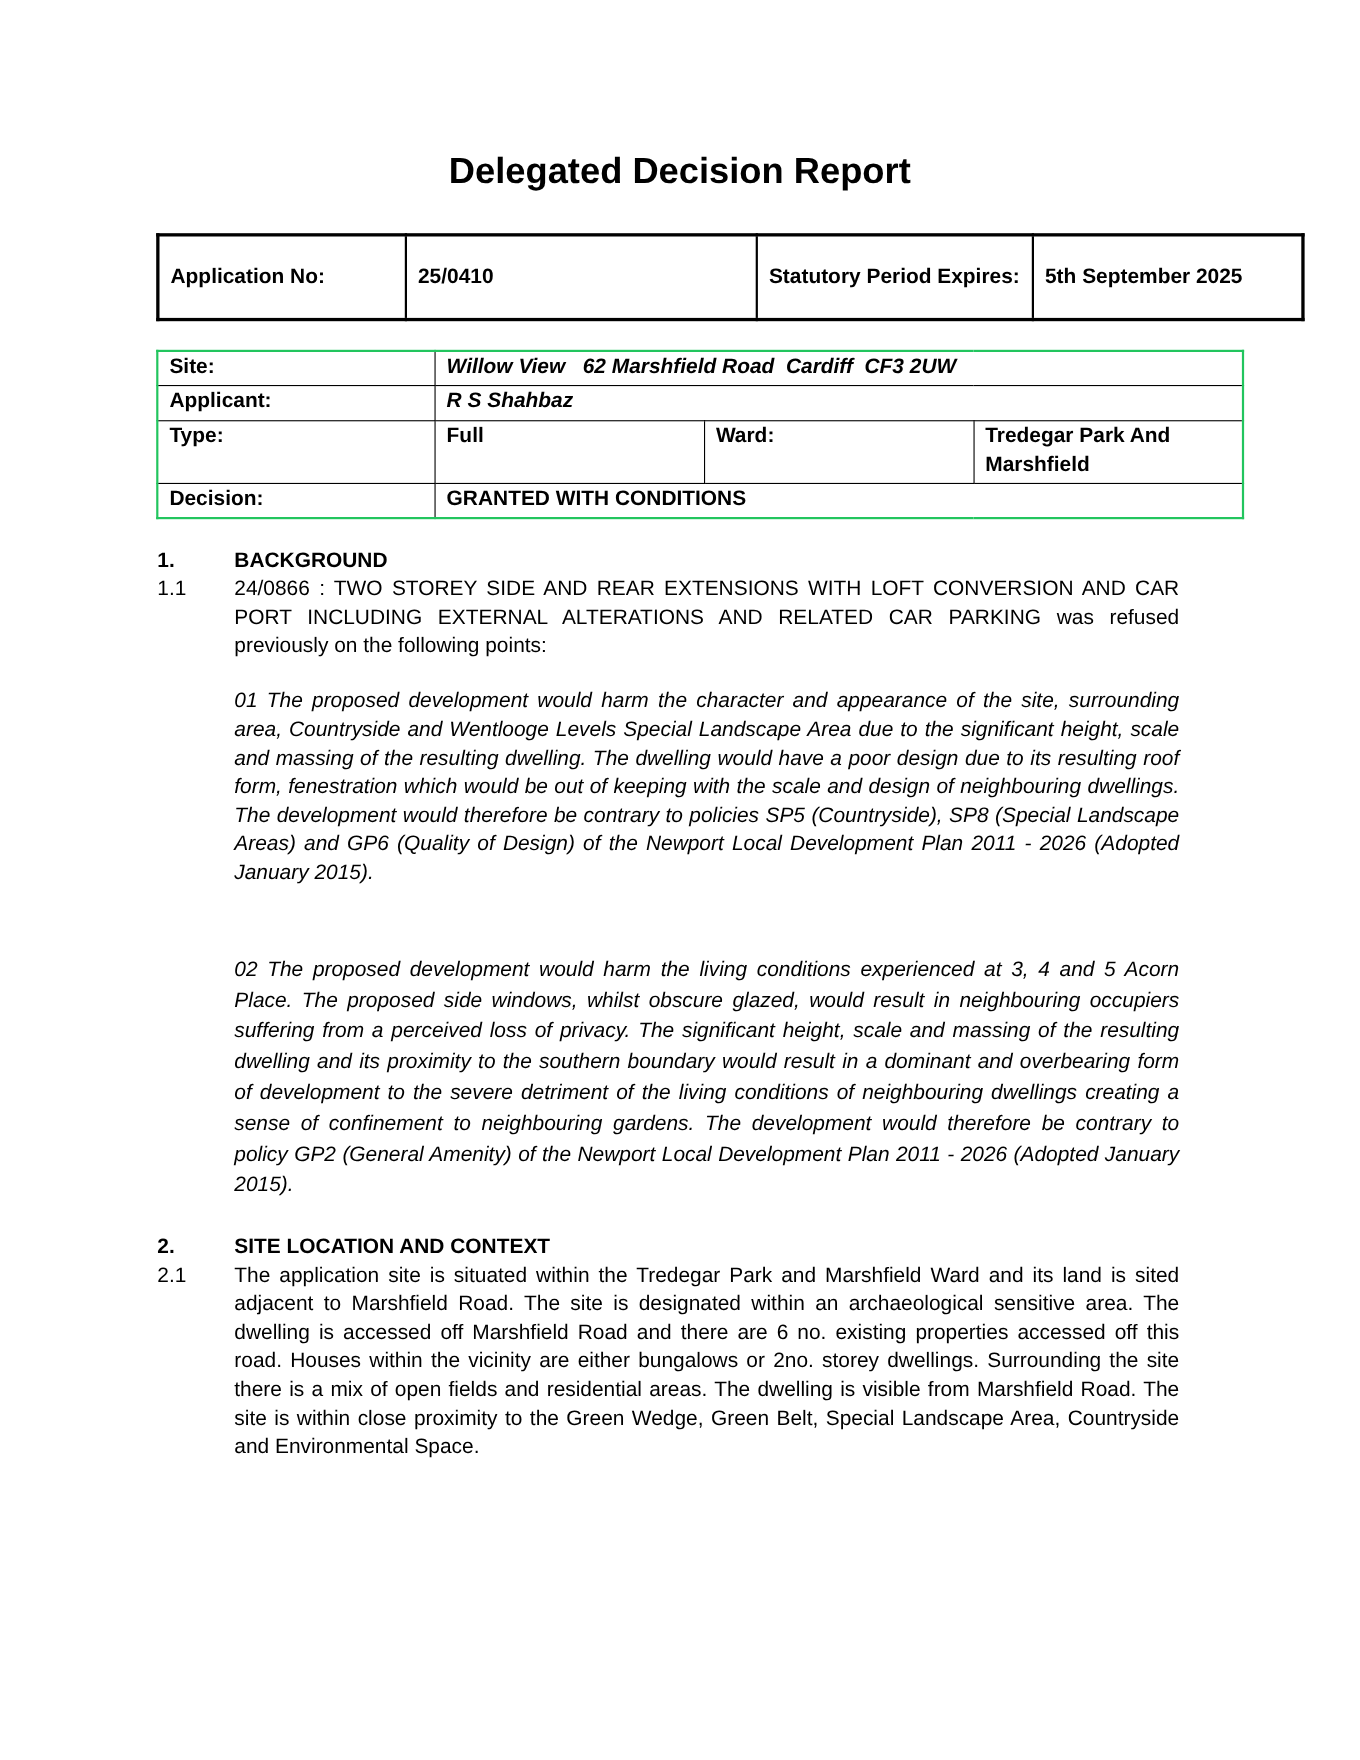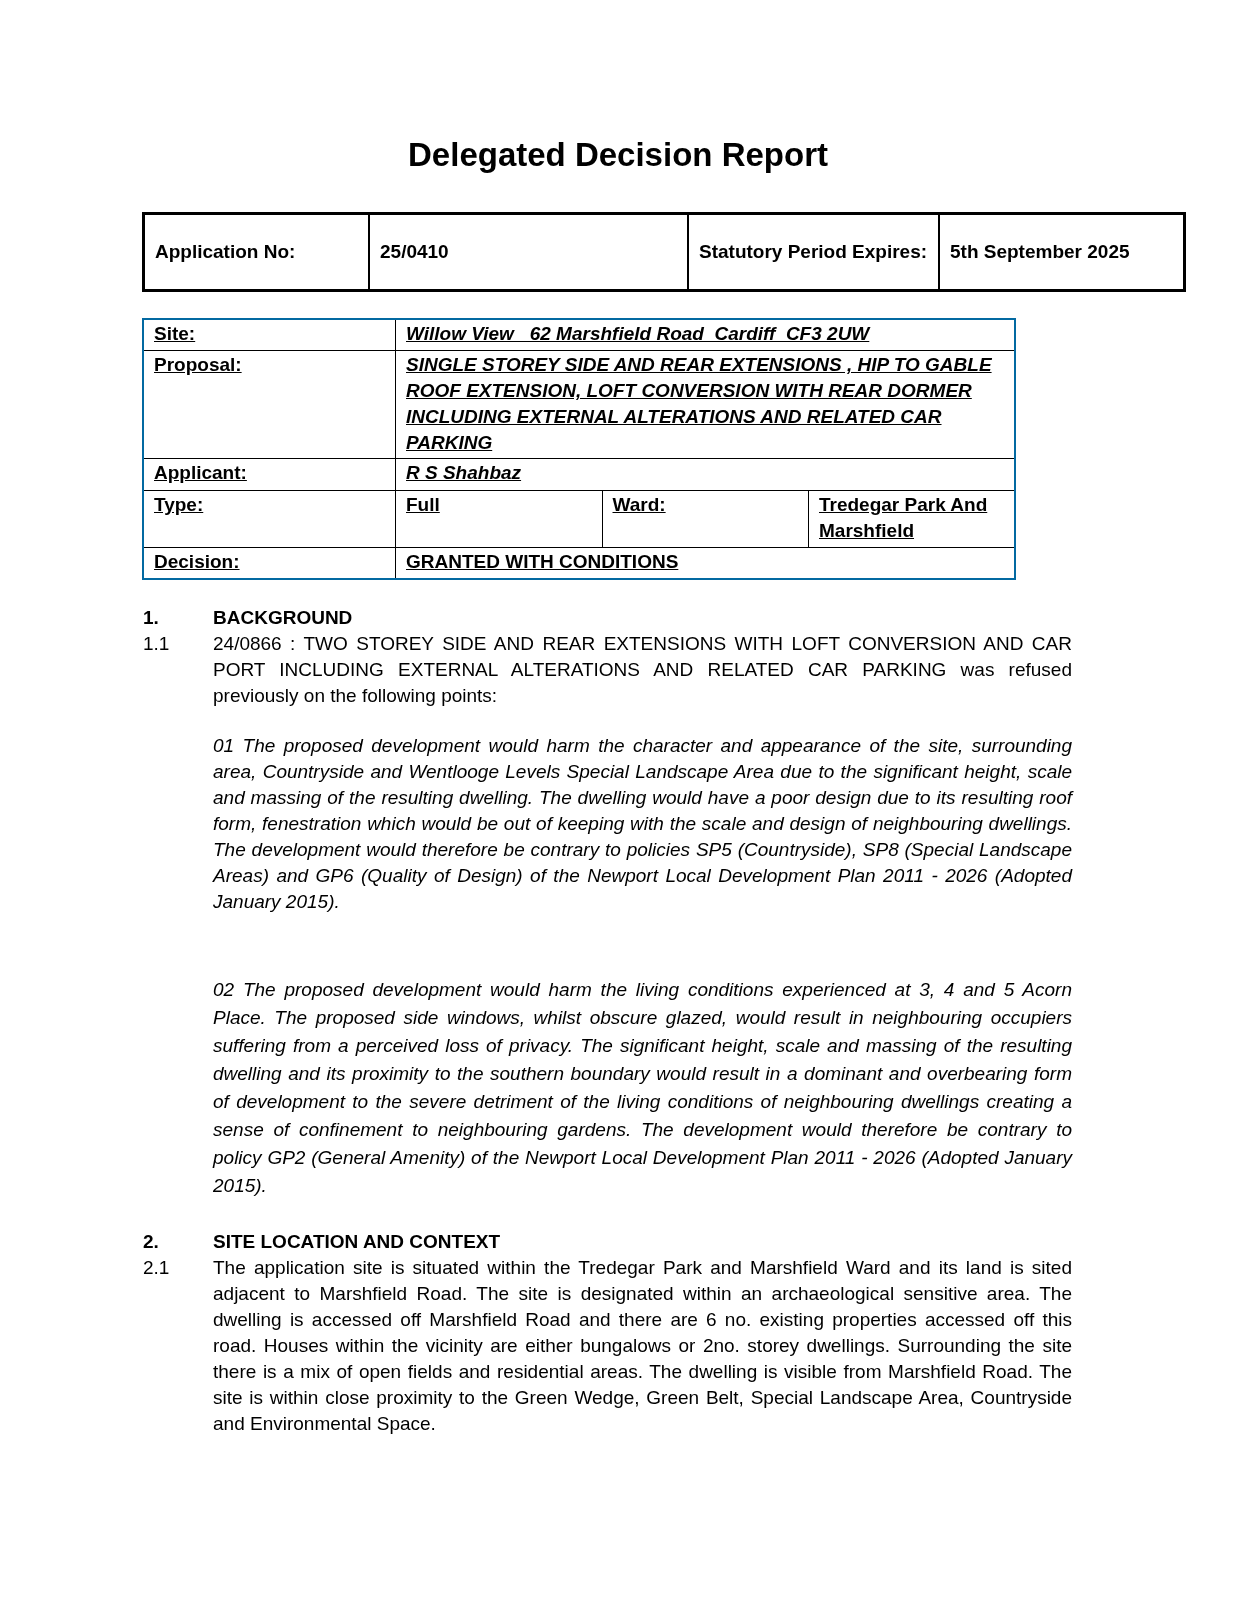--- a/index.html
+++ b/index.html
@@ -31,21 +31,21 @@
     font-size: 19px;
     font-weight: bold;
     line-height: 26px;
   }
   .info-c1 { width: 205px; }
   .info-c2 { width: 299px; }
   .info-c3 { width: 231px; }
   .info-c4 { width: 225px; }
 
   
-  .details-table { margin: 26px 0 0 142px; width: 874px; border: 2px solid #0369a1; text-decoration: underline; }
+  .details-table { margin: 26px 0 0 142px; width: 989px; border: 2px solid #22c55e; }
   .details-table td {
     border: 1.5px solid #000;
     vertical-align: top;
     padding: 1px 8px 2px 10px;
     font-size: 19px;
     font-weight: bold;
     line-height: 26px;
   }
   .det-c1 { width: 233px; }
   .det-c2 { width: 297px; }
@@ -99,24 +99,20 @@
     </tr>
   </tbody>
     </table>
 
   <table class="details-table">
     <tbody>
         <tr class="row-site">
       <td class="det-c1">Site:</td>
       <td class="italic-val pre" colspan="3">Willow View   62 Marshfield Road  Cardiff  CF3 2UW</td>
     </tr>
-    <tr class="row-proposal">
-      <td class="det-c1">Proposal:</td>
-      <td class="italic-val" colspan="3">SINGLE STOREY SIDE AND REAR EXTENSIONS , HIP TO GABLE ROOF EXTENSION, LOFT CONVERSION WITH REAR DORMER INCLUDING EXTERNAL ALTERATIONS AND RELATED CAR PARKING</td>
-    </tr>
     <tr class="row-applicant">
       <td class="det-c1">Applicant:</td>
       <td class="italic-val" colspan="3">R S Shahbaz</td>
     </tr>
     <tr class="row-type">
       <td class="det-c1">Type:</td>
       <td class="det-c2">Full</td>
       <td class="det-c3">Ward:</td>
       <td class="det-c4">Tredegar Park And Marshfield</td>
     </tr>

